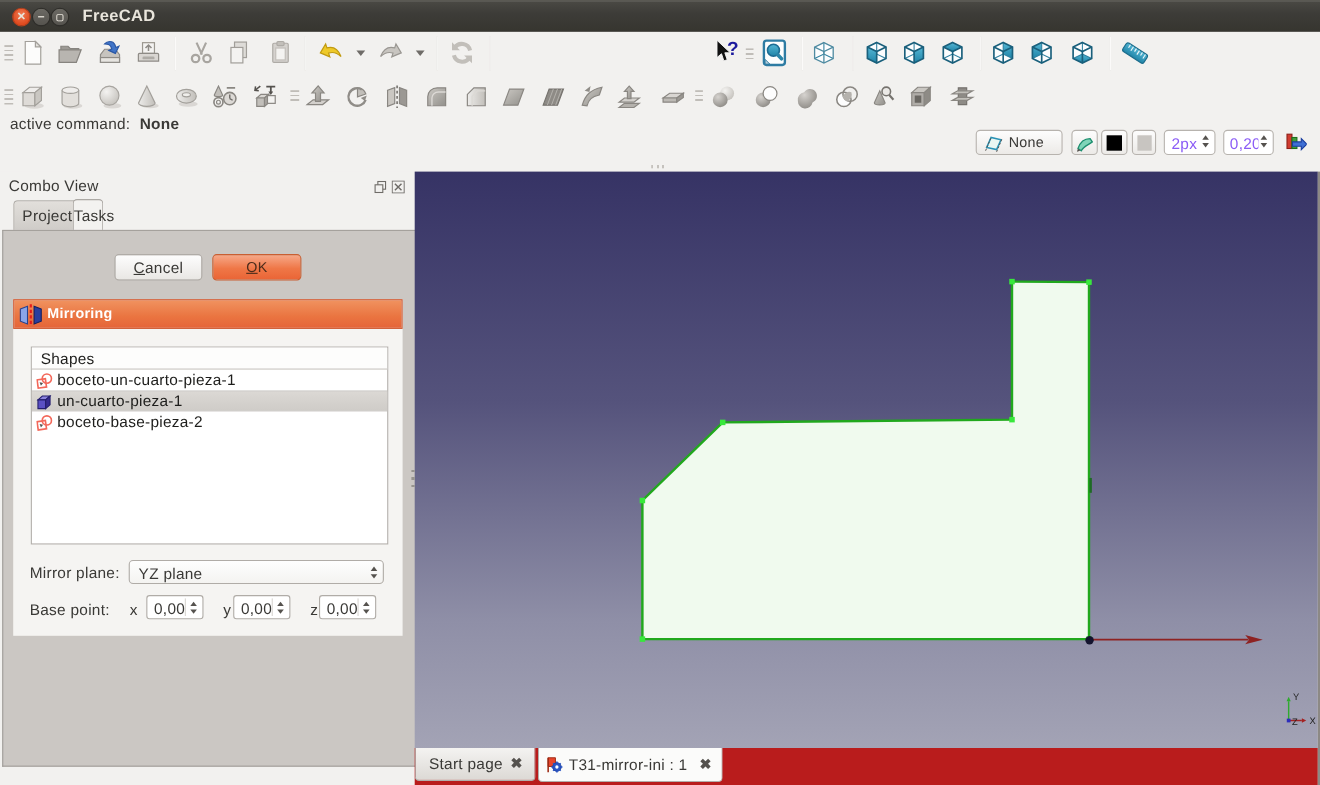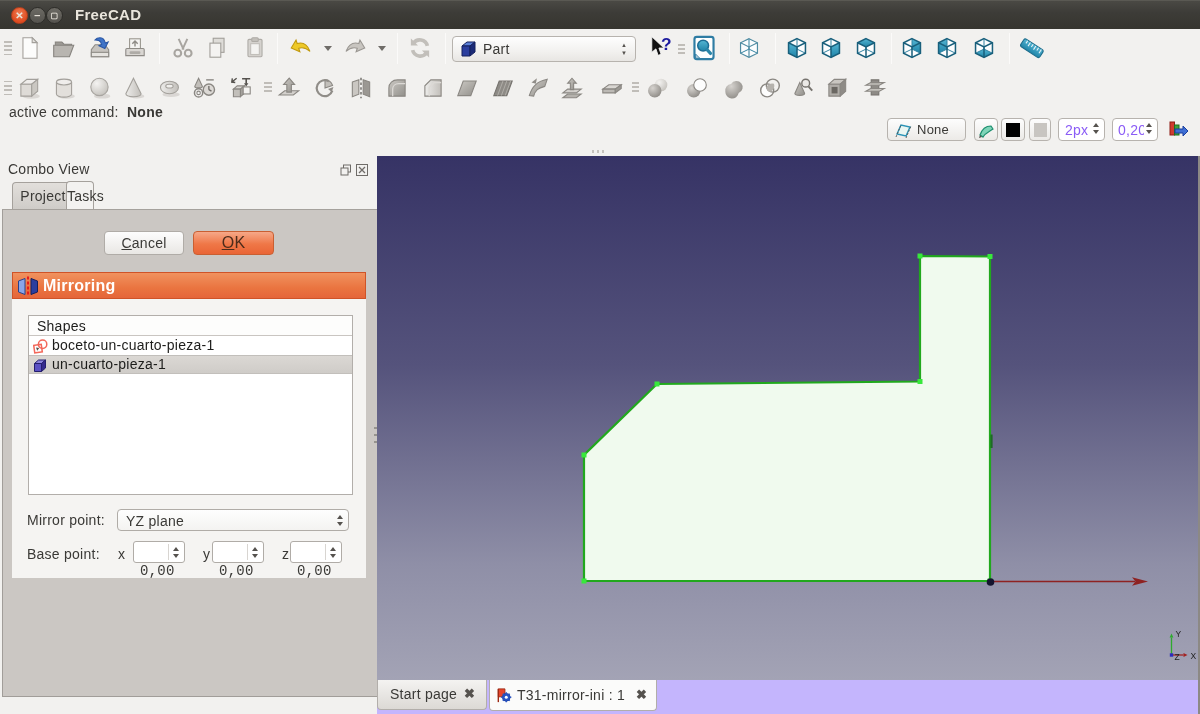--- a/index.html
+++ b/index.html
@@ -39,48 +39,48 @@
 #dock { left:0; top:156px; width:377px; height:558px; background:#f2f1ef; }
 #dock-title { position:absolute; left:8px; top:5px; font-size:14px; color:#3a3936; }
 #tabs { position:absolute; left:0px; top:26px; height:27px; width:377px; }
 .tab { position:absolute; top:0; height:27px; font-size:14px; color:#3a3936; text-align:center; }
 #tab-project { left:12px; width:62px; background:linear-gradient(#e2dfdb,#cfccc8); border:1px solid #a5a19c; border-bottom:none; border-radius:4px 4px 0 0; line-height:27px; }
 #tab-tasks { left:66px; width:28px; background:#f3f2f0; border:1px solid #a5a19c; border-bottom:none; border-radius:4px 4px 0 0; line-height:29px; top:-1px; height:28px; }
 #tabpane { position:absolute; left:2px; top:53px; width:434px; height:488px; background:#cbc7c3; border:1px solid #a19d99; border-top:1px solid #a5a19c; }
 
 
 #btn-cancel { position:absolute; left:101px; top:21px; width:80px; height:24px; background:linear-gradient(#fdfdfd,#e9e7e4); border:1px solid #b0aca7; border-radius:4px; font-size:14px; color:#3a3936; text-align:center; line-height:22px; }
-#btn-ok { position:absolute; left:190px; top:21px; width:81px; height:24px; background:linear-gradient(#f6a888,#ef7747 55%,#ea6536); border:1px solid #c95f32; border-radius:4px; font-size:16px; color:#4c2c1b; text-align:center; line-height:22px; }
+#btn-ok { position:absolute; left:190px; top:21px; width:81px; height:24px; background:linear-gradient(#f6a888,#ef7747 55%,#ea6536); border:1px solid #c95f32; border-radius:4px; font-size:13px; color:#4c2c1b; text-align:center; line-height:22px; }
 u.u { text-decoration:underline; }
 
 
 #taskbox { position:absolute; left:9px; top:62px; width:354px; height:306px; background:#f5f4f2; }
 #mirrorhdr { position:absolute; left:0; top:0; width:354px; height:27px; background:linear-gradient(#f0925f,#ea7440 60%,#e5653a); border:1px solid #cf5328; }
-#mirrorhdr span { position:absolute; left:30px; top:4px; color:#fff; font-weight:bold; font-size:16px; }
+#mirrorhdr span { position:absolute; left:30px; top:4px; color:#fff; font-weight:bold; font-size:13px; }
 
 #shapelist { position:absolute; left:16px; top:43px; width:325px; height:180px; background:#fff; border:1px solid #b2aeaa; font-size:14px; color:#1d1d1b; }
 #shapelist .hdr { height:20px; border-bottom:1px solid #c9c5c1; padding-left:8px; line-height:20px; background:#fdfdfc;}
 .li { height:19px; line-height:19px; padding-left:23px; position:relative; }
 .li.sel { background:linear-gradient(#dbd8d4,#cfccc8); border-top:1px solid #c2bfbb; border-bottom:1px solid #c2bfbb; height:19px; line-height:17px; box-sizing:border-box; }
 .li svg { position:absolute; left:4px; top:3px; }
 
 #mp-label { position:absolute; left:15px; top:240px; font-size:14px; color:#3a3936; }
 #mp-combo { position:absolute; left:105px; top:237px; width:232px; height:22px; background:linear-gradient(#fefefe,#f4f3f1); border:1px solid #b0aca7; border-radius:4px; font-size:14px; color:#3a3936; }
 #bp-label { position:absolute; left:15px; top:274px; font-size:14px; color:#3a3936; }
 .axlbl { position:absolute; top:274px; font-size:14px; color:#3a3936; }
 .bpspin { position:absolute; top:269px; width:52px; height:22px; background:#fff; border:1px solid #b0aca7; border-radius:3px; font-size:14px; color:#3a3936; }
-.bpspin > span.t { position:absolute; left:6px; top:21px;font-family:Liberation Mono, monospace; }
+.bpspin > span.t { position:absolute; left:6px; top:3px; }
 .bpspin::after { content:""; position:absolute; right:15px; top:2px; bottom:2px; width:1px; background:#d8d5d1; }
 
 
 #viewport { left:377px; top:156px; width:821px; height:524px; background:linear-gradient(#363365,#55537c 40%,#8f8fa7 78%,#a3a3b5); }
 #vright { left:1198px; top:156px; width:2px; height:558px; background:#8c8985; }
 
 
-#mditabs { left:377px; top:680px; width:821px; height:34px; background:#c4b5fd; }
+#mditabs { left:377px; top:680px; width:821px; height:34px; background:#b91c1c; }
 .mtab { position:absolute; top:0px; height:30px; font-size:14px; color:#3a3936; }
 #mtab1 { left:0px; width:110px; background:linear-gradient(#f4f3f1,#dcd9d5); border:1px solid #b2aeaa; border-top:none; border-radius:0 0 4px 4px; }
 #mtab2 { left:112px; width:168px; height:31px; background:#fbfbfa; border:1px solid #b2aeaa; border-top:none; border-radius:0 0 4px 4px; }
 .mtab .x { font-weight:bold; color:#55524e; font-size:13px; }
 </style>
 </head>
 <body>
 
 <div class="abs" id="titlebar">
   <div class="abs btn" id="btn-close">
@@ -350,29 +350,20 @@
         <polygon points="4.5,8.5 9.5,4 20,4 15,8.5" fill="#c9c6c1" stroke="#8a8782"></polygon>
         <polygon points="4.5,8.5 15,8.5 15,19.5 4.5,19.5" fill="#b0ada8" stroke="#8a8782"></polygon>
         <polygon points="15,8.5 20,4 20,15 15,19.5" fill="#8e8b86" stroke="#8a8782"></polygon>
         <polygon points="7,11 12.5,11 12.5,17 7,17" fill="#6a6762"></polygon>
       </svg>
       <svg style="position:absolute;left:862px;top:6px" width="26" height="26" viewBox="0 0 24 24">
         <polygon points="8.5,4.5 15.5,4.5 15.5,18.5 8.5,18.5" fill="#8e8b86" stroke="#76736e"></polygon>
         <polygon points="3.5,9.5 8,7 20.5,7 16,9.5" fill="#cac7c2" fill-opacity="0.88" stroke="#8a8782"></polygon>
         <polygon points="3.5,15 8,12.5 20.5,12.5 16,15" fill="#cac7c2" fill-opacity="0.88" stroke="#8a8782"></polygon>
       </svg>
-    </div>
-  <div id="combo-part">
-      <svg style="position:absolute;left:6px;top:3px" width="19" height="19" viewBox="0 0 19 19">
-        <polygon points="3,6 8,2 16,2 11,6" fill="#5a7fd6" stroke="#15205e"></polygon>
-        <polygon points="3,6 11,6 11,16 3,16" fill="#2b3e9e" stroke="#15205e"></polygon>
-        <polygon points="11,6 16,2 16,12 11,16" fill="#1b2a77" stroke="#15205e"></polygon>
-      </svg>
-      <span class="lbl">Part</span>
-    <span class="spinarrows" style="top:4px;right:6px;">▲<br>▼</span>
     </div>
   <div id="activecmd">
       <span style="position:absolute;left:9px">active command:</span>
       <b style="position:absolute;left:127px">None</b>
     </div>
   <div class="ctlbtn" style="left:887px;top:89px;width:79px;height:23px;">
       <svg style="position:absolute;left:7px;top:3px" width="17" height="17" viewBox="0 0 17 17">
         <polygon points="2,12 6,3 15,5 11,14" fill="#eaf6f2" stroke="#2a93b6" stroke-width="1.4"></polygon>
         <path d="M1 15L6 3 M11 16L16 4" stroke="#55524e" stroke-width="0.9" stroke-dasharray="2,1.4"></path>
       </svg>
@@ -440,22 +431,27 @@
         <div class="li" id="li1"><svg width="15" height="15" viewBox="0 0 15 15">
               <rect x="1.2" y="5.8" width="7.6" height="7.6" fill="none" stroke="#f3685a" stroke-width="1.5" transform="rotate(-8 5 9.6)"></rect>
               <circle cx="9.6" cy="5.2" r="4.2" fill="none" stroke="#f3685a" stroke-width="1.5"></circle>
               <path d="M3 8.5l1.2 3.2 2-2.6z" fill="#55524e"></path>
             </svg>boceto-un-cuarto-pieza-1</div>
         <div class="li sel" id="li2"><svg width="14" height="14" viewBox="0 0 14 14">
               <polygon points="1.5,4.5 5.5,1 12.5,1 8.5,4.5" fill="#8a82dc" stroke="#241e6e"></polygon>
               <polygon points="1.5,4.5 8.5,4.5 8.5,12.5 1.5,12.5" fill="#5a50c4" stroke="#241e6e"></polygon>
               <polygon points="8.5,4.5 12.5,1 12.5,9 8.5,12.5" fill="#352a8e" stroke="#241e6e"></polygon>
             </svg>un-cuarto-pieza-1</div>
+        <div class="li" id="li3"><svg width="15" height="15" viewBox="0 0 15 15">
+              <rect x="1.2" y="5.8" width="7.6" height="7.6" fill="none" stroke="#f3685a" stroke-width="1.5" transform="rotate(-8 5 9.6)"></rect>
+              <circle cx="9.6" cy="5.2" r="4.2" fill="none" stroke="#f3685a" stroke-width="1.5"></circle>
+              <path d="M3 8.5l1.2 3.2 2-2.6z" fill="#55524e"></path>
+            </svg>boceto-base-pieza-2</div>
       </div>
-      <div id="mp-label">Mirror point:</div>
+      <div id="mp-label">Mirror plane:</div>
       <div id="mp-combo">
           <span style="position:absolute;left:8px;top:3px;">YZ plane</span>
           <span style="position:absolute;right:5px;top:4.5px;width:0;height:0;border-left:3.5px solid transparent;border-right:3.5px solid transparent;border-bottom:4.5px solid #55524e;"></span>
           <span style="position:absolute;right:5px;top:12px;width:0;height:0;border-left:3.5px solid transparent;border-right:3.5px solid transparent;border-top:4.5px solid #55524e;"></span>
         </div>
       <div id="bp-label">Base point:</div>
       <span class="axlbl" style="left:106px;">x</span>
       <div class="bpspin" style="left:121px;">
           <span class="t">0,00</span>
           <span style="position:absolute;right:5px;top:4.5px;width:0;height:0;border-left:3.5px solid transparent;border-right:3.5px solid transparent;border-bottom:4.5px solid #55524e;"></span>

